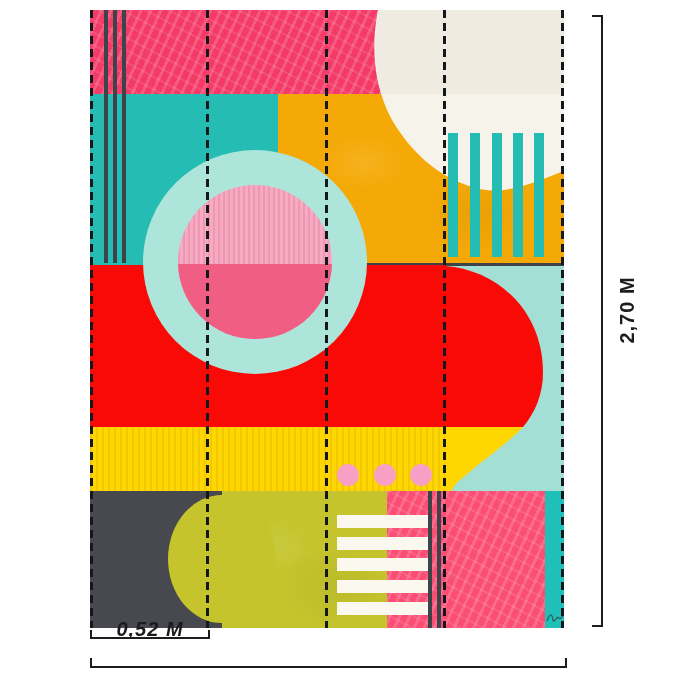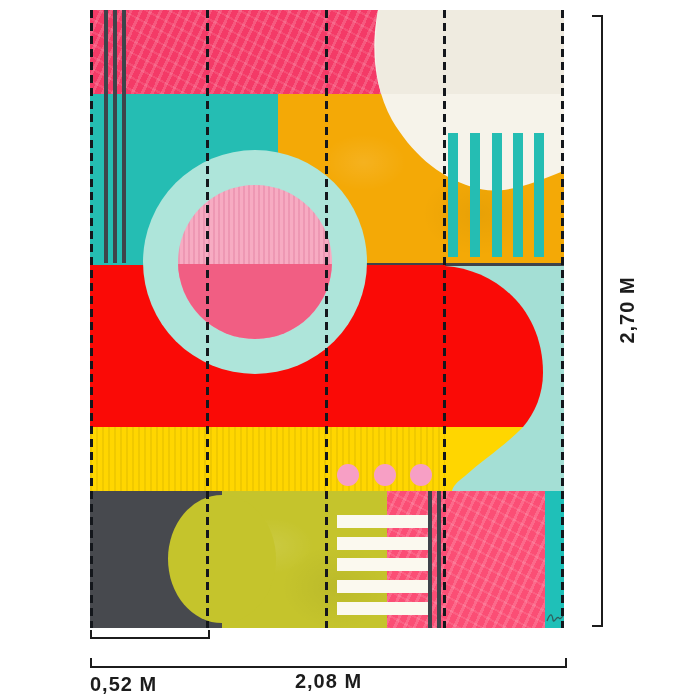--- a/index.html
+++ b/index.html
@@ -44,21 +44,21 @@
   .vstreak{background-image:
       repeating-linear-gradient(90deg,rgba(0,0,0,.06) 0 2px,rgba(0,0,0,0) 2px 6px);}
   .vstreak-pink{background-image:
       repeating-linear-gradient(90deg,rgba(216,108,146,.30) 0 2px,rgba(0,0,0,0) 2px 5px);}
   
   .dim{background:var(--measure,#1C1C1C);}
   .dim-label{color:var(--measure,#1C1C1C);font-weight:bold;font-size:20px;letter-spacing:1px;
     font-family:"Liberation Sans",sans-serif;}
   .h-label{left:588px;top:298px;width:80px;height:24px;text-align:center;transform:rotate(-90deg);}
   .w-label{left:90px;top:670px;width:477px;text-align:center;}
-  .p-label{left:90px;top:673px;width:120px;text-align:left;}
+  .p-label{left:90px;top:618px;width:120px;text-align:center;font-style:italic;}
 </style>
 </head>
 <body>
 
 <div class="stage">
 
   <div class="art">
 
     <div class="abs band-pink crumple"></div>
     <div class="abs band-teal"></div>
@@ -130,15 +130,14 @@
   <div class="abs dim-label h-label">2,70 M</div>
 
   <div class="abs dim" style="left:90px;top:637px;width:120px;height:2px"></div>
   <div class="abs dim" style="left:90px;top:630px;width:2px;height:9px"></div>
   <div class="abs dim" style="left:208px;top:630px;width:2px;height:9px"></div>
   <div class="abs dim-label p-label">0,52 M</div>
 
   <div class="abs dim" style="left:90px;top:666px;width:477px;height:2px"></div>
   <div class="abs dim" style="left:90px;top:658px;width:2px;height:10px"></div>
   <div class="abs dim" style="left:565px;top:658px;width:2px;height:10px"></div>
-  <div class="abs dim-label w-label">2,08 M</div>
 
 </div>
 
 </body></html>

